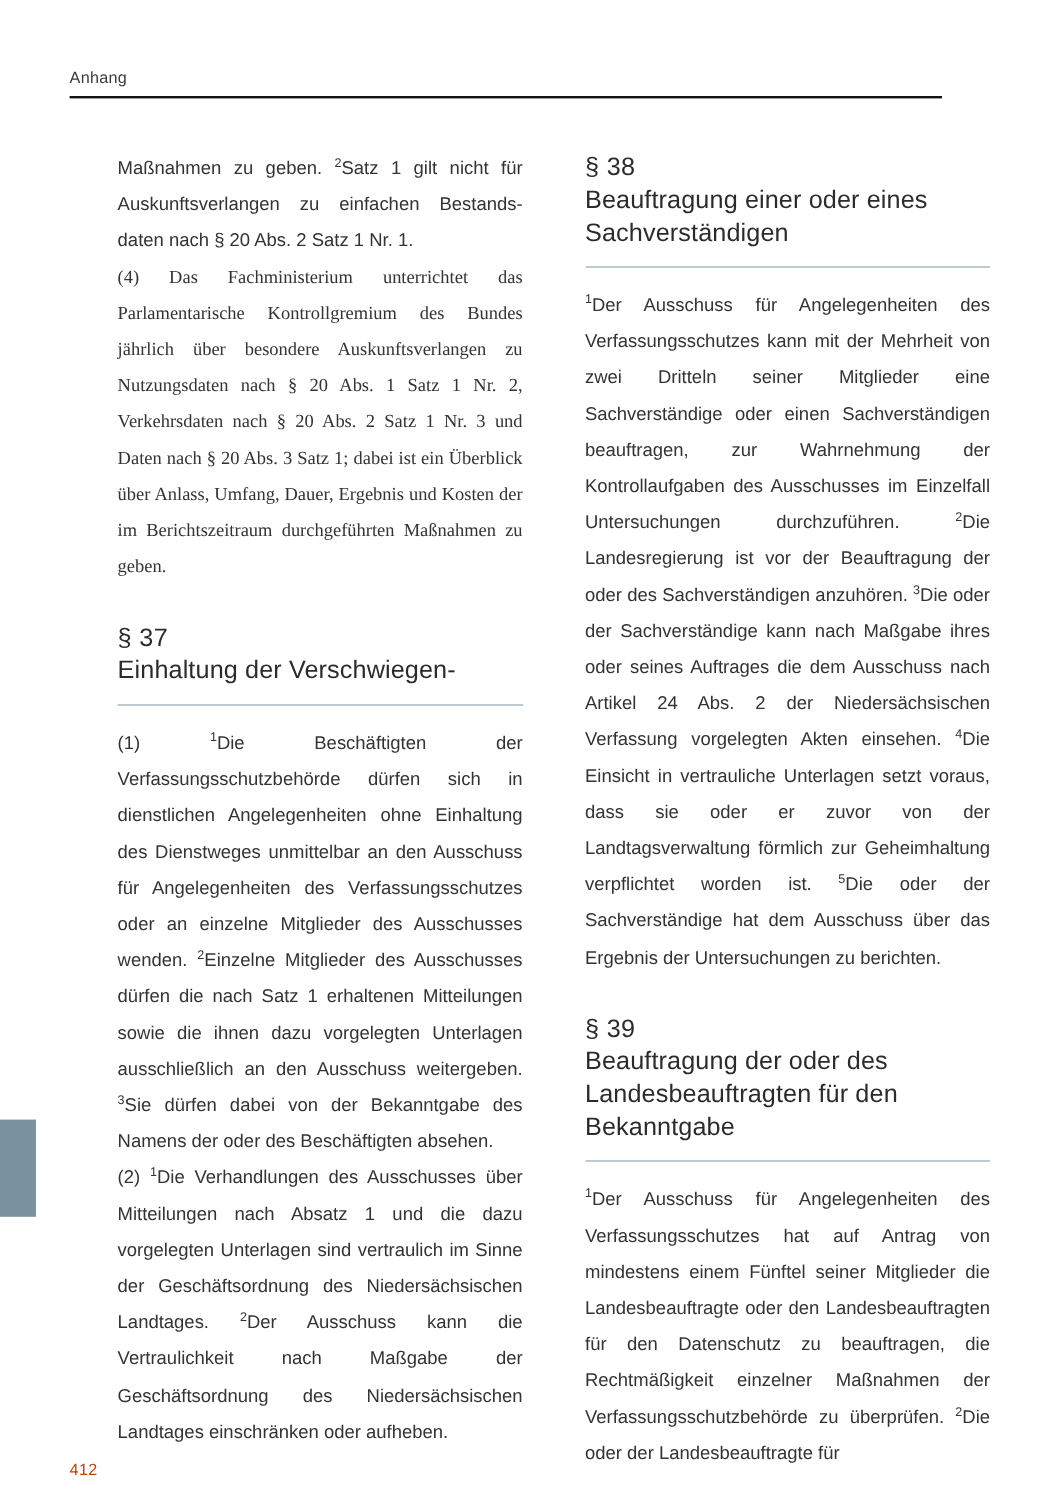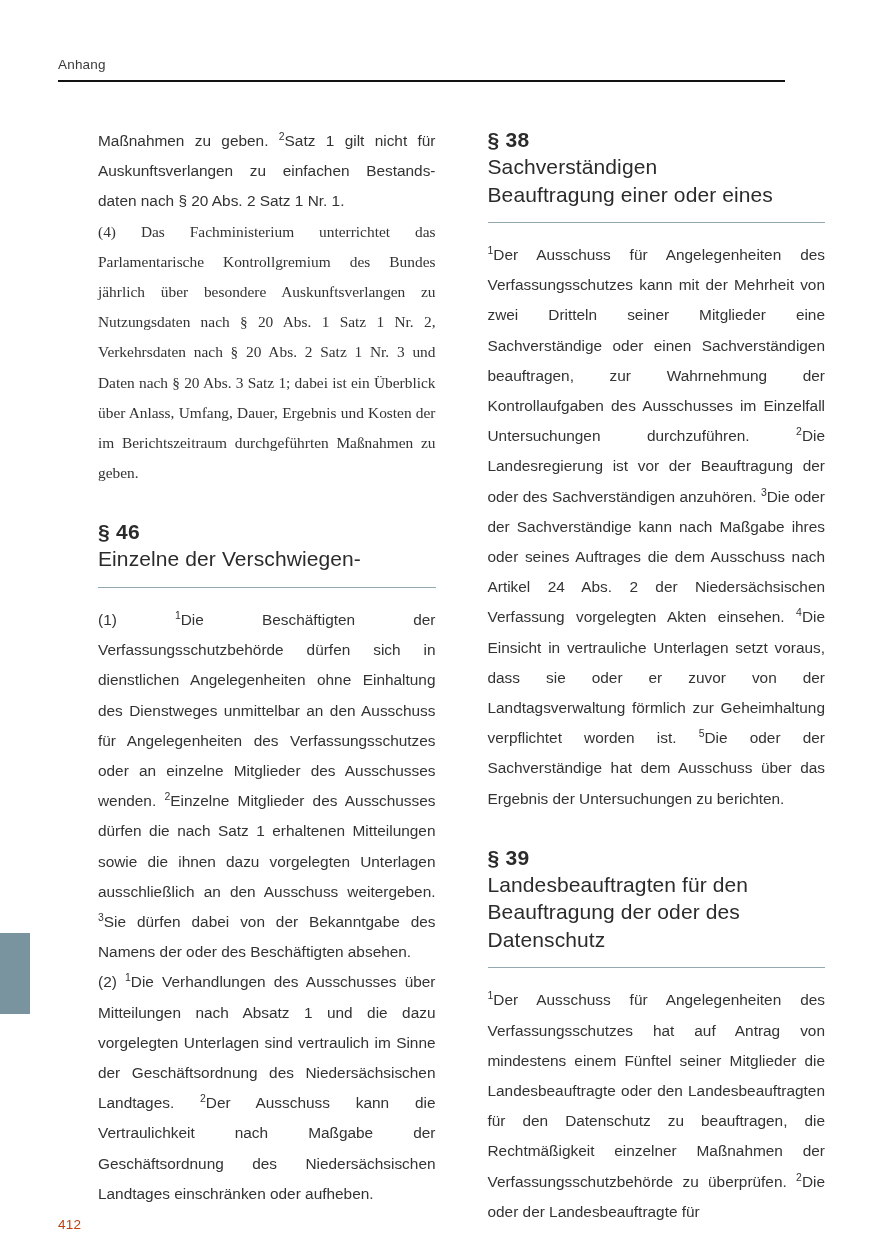--- a/index.html
+++ b/index.html
@@ -88,21 +88,21 @@
   
   .section-head {
     margin-top: 30px;
   }
   .section-head.first { margin-top: 0; }
 
   .section-num {
     display: block;
     font-size: 21px;
     line-height: 27px;
-    font-weight: 700;
+    font-weight: 400;
     color: #2b2b2b;
     letter-spacing: 0.3px;
   }
   .section-title {
     display: block;
     font-size: 21px;
     line-height: 27.5px;
     font-weight: 400;
     color: #2b2b2b;
     letter-spacing: 0.1px;
@@ -144,47 +144,47 @@
 
   <div class="columns">
 
     <div class="column">
 
       <p class="body"><span>Maßnahmen zu geben. </span><sup>2</sup><span>Satz 1 gilt nicht für Auskunftsverlangen zu einfachen Bestands-daten nach § 20 Abs. 2 Satz 1 Nr. 1.</span></p>
 
       <p class="body para-gap">(4) Das Fachministerium unterrichtet das Parlamentarische Kontrollgremium des Bundes jährlich über besondere Auskunftsverlangen zu Nutzungsdaten nach § 20 Abs. 1 Satz 1 Nr. 2, Verkehrsdaten nach § 20 Abs. 2 Satz 1 Nr. 3 und Daten nach § 20 Abs. 3 Satz 1; dabei ist ein Überblick über Anlass, Umfang, Dauer, Ergebnis und Kosten der im Berichtszeitraum durchgeführten Maßnahmen zu geben.</p>
 
       <div class="section-head">
-        <span class="section-num">§ 46</span>
-        <span class="section-title">Einzelne der Verschwiegen-</span>
+        <span class="section-num">§ 37</span>
+        <span class="section-title">Einhaltung der Verschwiegen-</span>
         <span class="section-rule"></span>
       </div>
 
       <p class="body"><span>(1) </span><sup>1</sup><span>Die Beschäftigten der Verfassungsschutzbehörde dürfen sich in dienstlichen Angelegenheiten ohne Einhaltung des Dienstweges unmittelbar an den Ausschuss für Angelegenheiten des Verfassungsschutzes oder an einzelne Mitglieder des Ausschusses wenden. </span><sup>2</sup><span>Einzelne Mitglieder des Ausschusses dürfen die nach Satz 1 erhaltenen Mitteilungen sowie die ihnen dazu vorgelegten Unterlagen ausschließlich an den Ausschuss weitergeben. </span><sup>3</sup><span>Sie dürfen dabei von der Bekanntgabe des Namens der oder des Beschäftigten absehen.</span></p>
 
       <p class="body"><span>(2) </span><sup>1</sup><span>Die Verhandlungen des Ausschusses über Mitteilungen nach Absatz 1 und die dazu vorgelegten Unterlagen sind vertraulich im Sinne der Geschäftsordnung des Niedersächsischen Landtages. </span><sup>2</sup><span>Der Ausschuss kann die Vertraulichkeit nach Maßgabe der Geschäftsordnung des Niedersächsischen Landtages einschränken oder aufheben.</span></p>
 
     </div>
 
     <div class="column">
 
       <div class="section-head first">
         <span class="section-num">§ 38</span>
+        <span class="section-title">Beauftragung einer oder eines</span>
         <span class="section-title">Sachverständigen</span>
-        <span class="section-title">Beauftragung einer oder eines</span>
         <span class="section-rule"></span>
       </div>
 
       <p class="body"><sup>1</sup><span>Der Ausschuss für Angelegenheiten des Verfassungsschutzes kann mit der Mehrheit von zwei Dritteln seiner Mitglieder eine Sachverständige oder einen Sachverständigen beauftragen, zur Wahrnehmung der Kontrollaufgaben des Ausschusses im Einzelfall Untersuchungen durchzuführen. </span><sup>2</sup><span>Die Landesregierung ist vor der Beauftragung der oder des Sachverständigen anzuhören. </span><sup>3</sup><span>Die oder der Sachverständige kann nach Maßgabe ihres oder seines Auftrages die dem Ausschuss nach Artikel 24 Abs. 2 der Niedersächsischen Verfassung vorgelegten Akten einsehen. </span><sup>4</sup><span>Die Einsicht in vertrauliche Unterlagen setzt voraus, dass sie oder er zuvor von der Landtagsverwaltung förmlich zur Geheimhaltung verpflichtet worden ist. </span><sup>5</sup><span>Die oder der Sachverständige hat dem Ausschuss über das Ergebnis der Untersuchungen zu berichten.</span></p>
 
       <div class="section-head">
         <span class="section-num">§ 39</span>
+        <span class="section-title">Beauftragung der oder des</span>
         <span class="section-title">Landesbeauftragten für den</span>
-        <span class="section-title">Beauftragung der oder des</span>
-        <span class="section-title">Datenschutz</span>
+        <span class="section-title">Bekanntgabe</span>
         <span class="section-rule"></span>
       </div>
 
       <p class="body"><sup>1</sup><span>Der Ausschuss für Angelegenheiten des Verfassungsschutzes hat auf Antrag von mindestens einem Fünftel seiner Mitglieder die Landesbeauftragte oder den Landesbeauftragten für den Datenschutz zu beauftragen, die Rechtmäßigkeit einzelner Maßnahmen der Verfassungsschutzbehörde zu überprüfen. </span><sup>2</sup><span>Die oder der Landesbeauftragte für</span></p>
 
     </div>
   </div>
 
   <div class="page-number">412</div>
 

